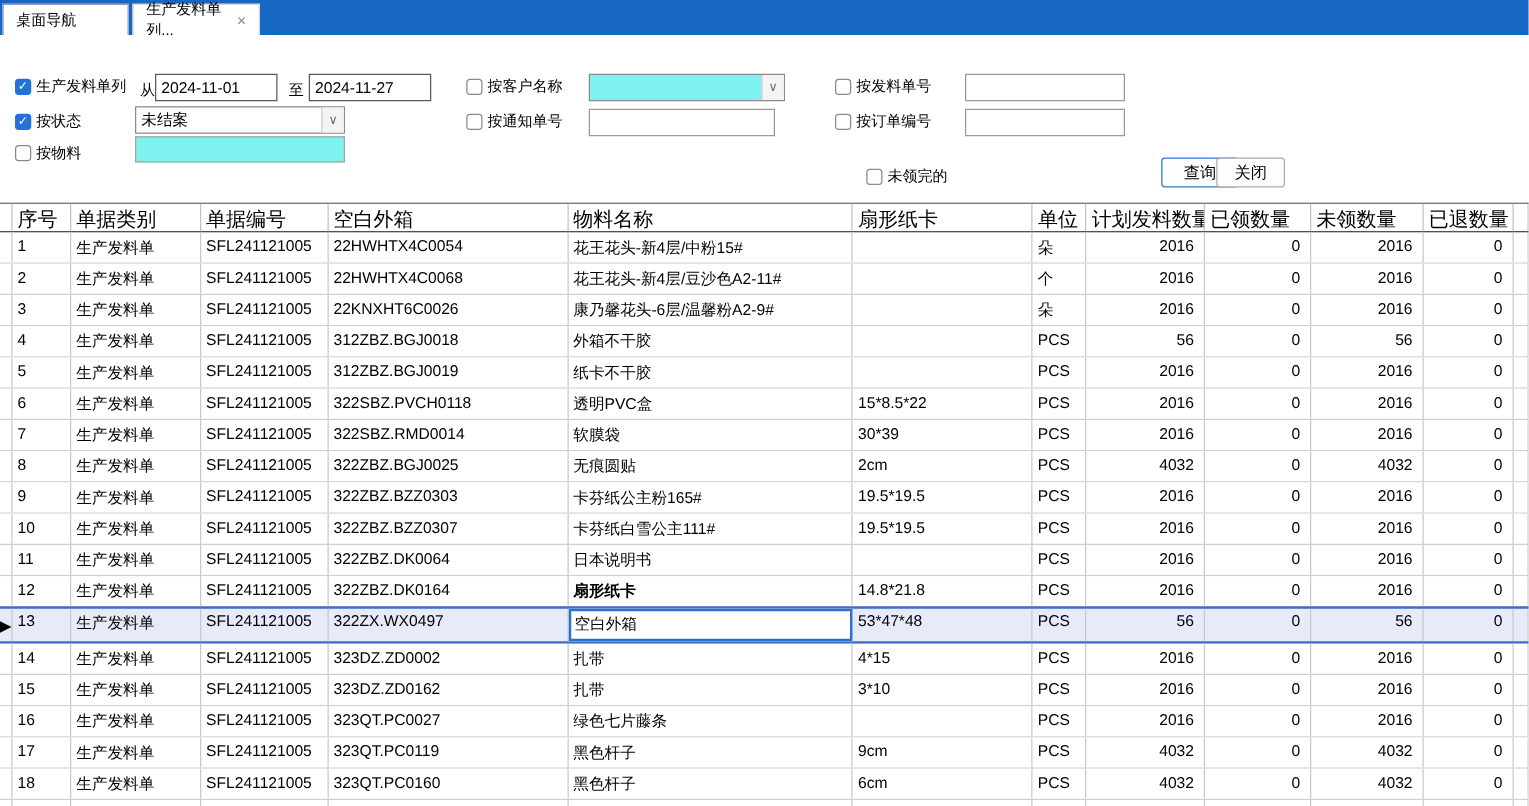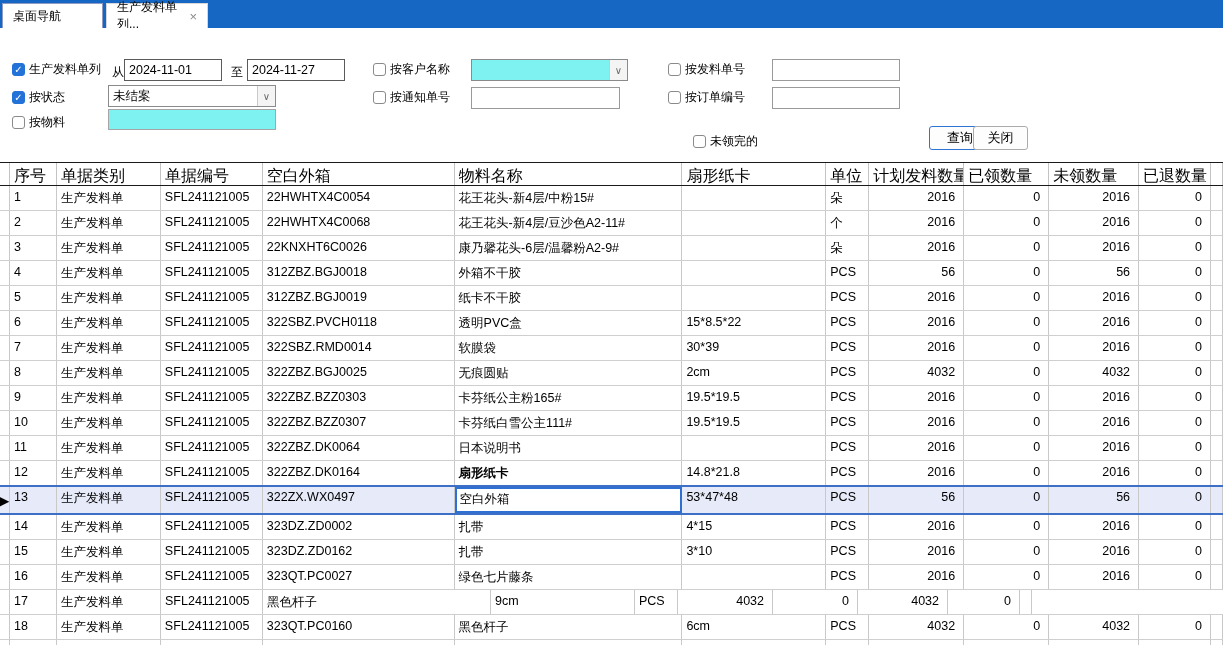--- a/index.html
+++ b/index.html
@@ -378,20 +378,21 @@
         <div class="cell num" style="width: 85px;">0</div>
         <div class="cell num" style="width: 90px;">2016</div>
         <div class="cell num" style="width: 72px;">0</div>
         <div class="cell" style="width: 12px;"></div>
       </div>
       <div class="g-row">
         <div class="cell gutter" style="width: 10px;"></div>
         <div class="cell" style="width: 47px;">17</div>
         <div class="cell" style="width: 104px;">生产发料单</div>
         <div class="cell" style="width: 102px;">SFL241121005</div>
+        <div class="cell" style="width: 192px;">323QT.PC0119</div>
         <div class="cell" style="width: 228px;">黑色杆子</div>
         <div class="cell" style="width: 144px;">9cm</div>
         <div class="cell" style="width: 43px;">PCS</div>
         <div class="cell num" style="width: 95px;">4032</div>
         <div class="cell num" style="width: 85px;">0</div>
         <div class="cell num" style="width: 90px;">4032</div>
         <div class="cell num" style="width: 72px;">0</div>
         <div class="cell" style="width: 12px;"></div>
       </div>
       <div class="g-row">

